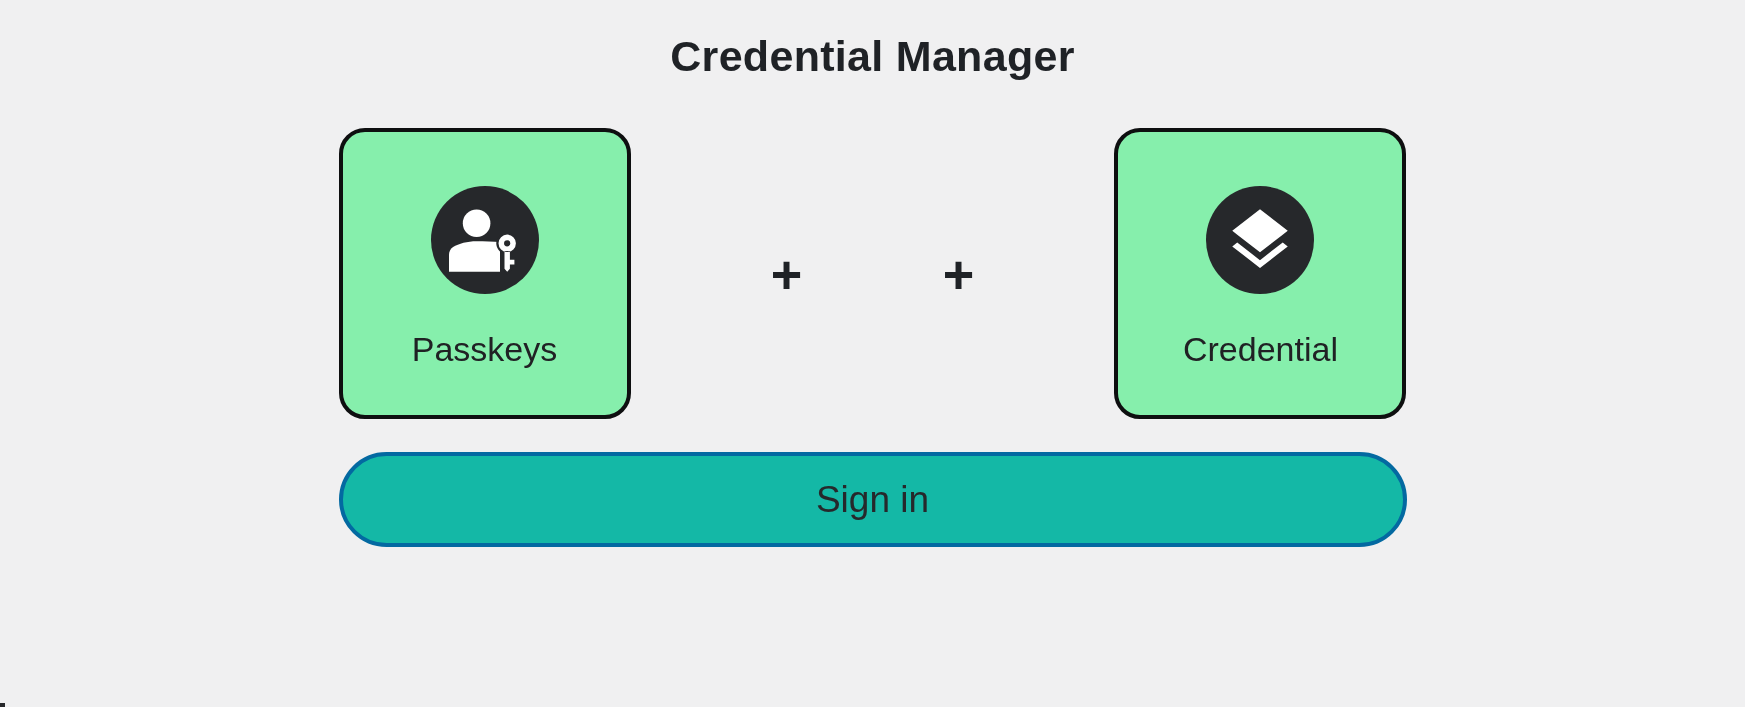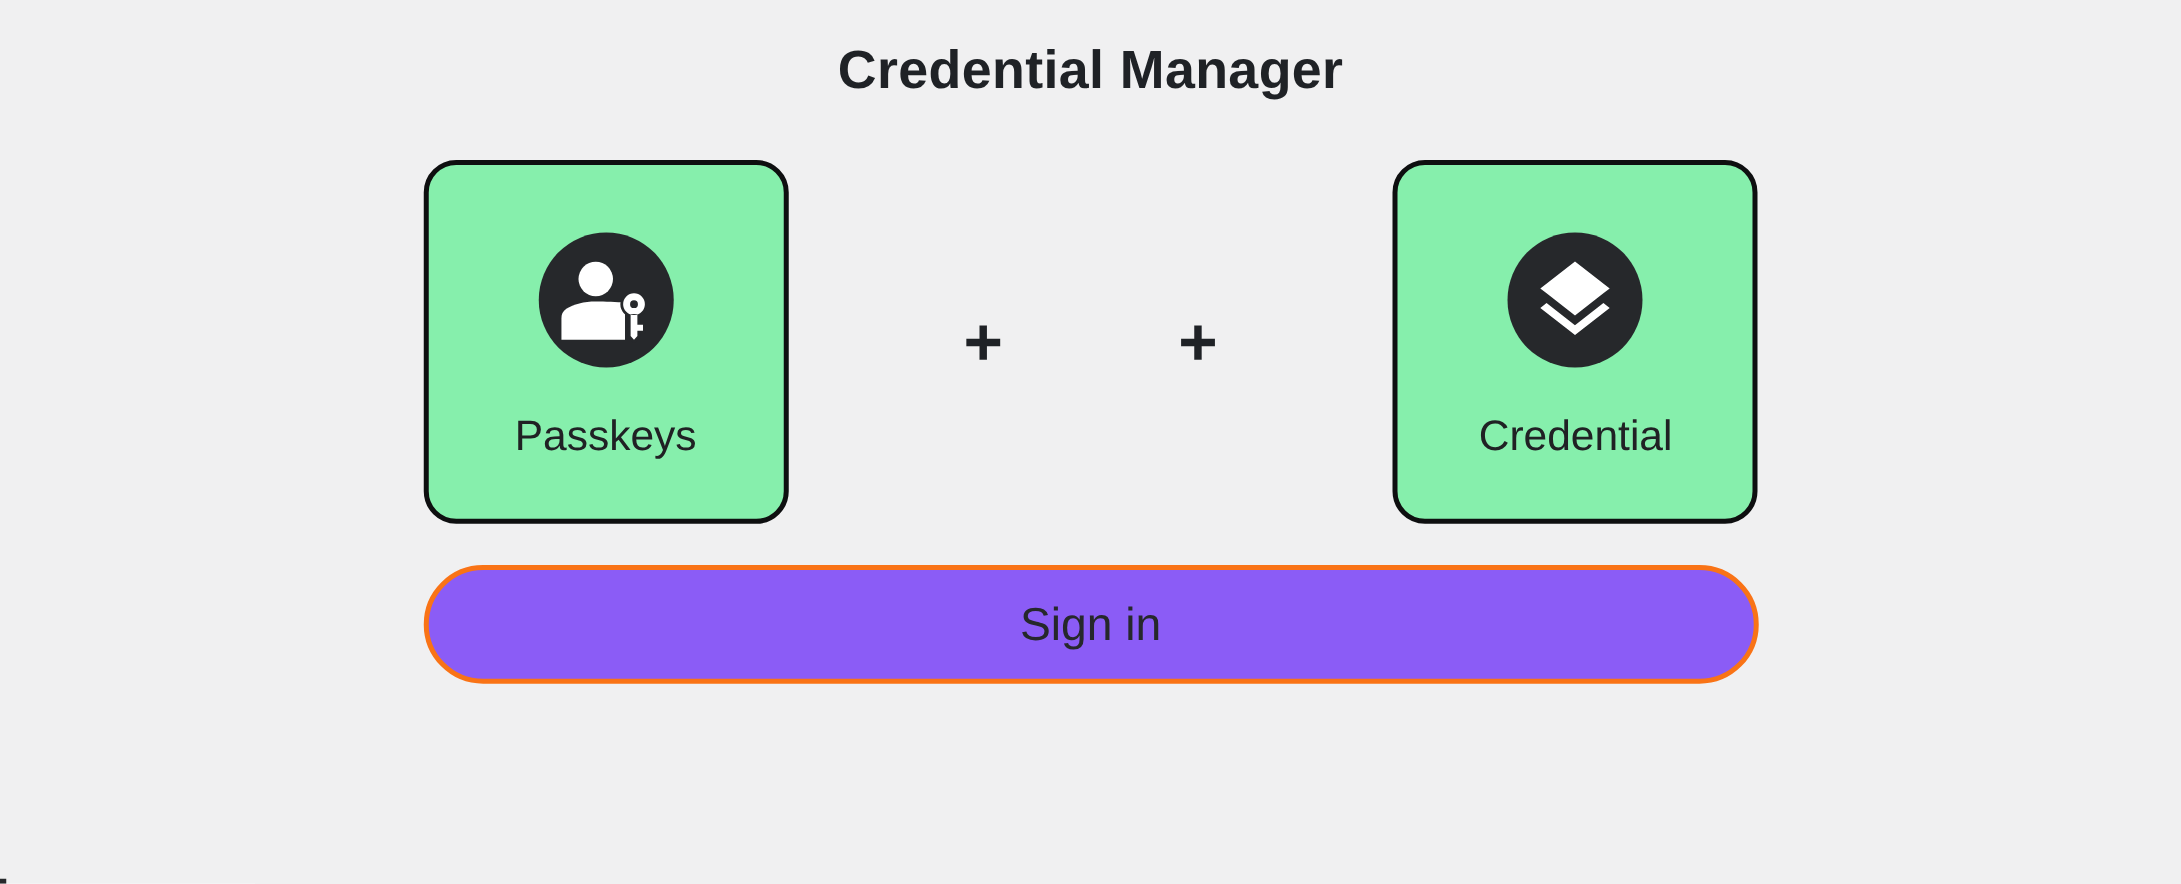--- a/index.html
+++ b/index.html
@@ -68,22 +68,22 @@
     user-select: none;
     line-height: 1;
   }
   .pill {
     box-sizing: border-box;
     display: flex;
     align-items: center;
     justify-content: center;
     width: 100%;
     height: 95px;
-    background: #8b5cf6;
-    border: 4px solid #f97316;
+    background: #14b8a6;
+    border: 4px solid #0369a1;
     border-radius: 48px;
     font-family: "Liberation Sans", sans-serif;
     font-size: 37px;
     color: #26282b;
     cursor: pointer;
     padding: 0;
   }
   .pill-signin  { margin-top: 33px; }
   .pill-restore { margin-top: 23px; }
   .corner-artifact {

